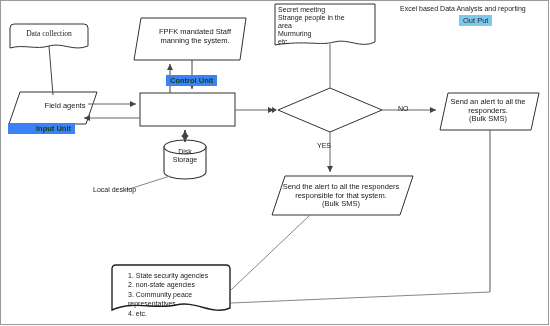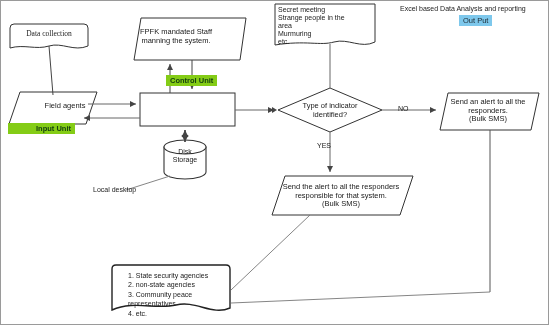--- a/index.html
+++ b/index.html
@@ -37,21 +37,21 @@
     white-space: pre-line;
     text-align: center;
   }
   .lbl.left { text-align: left; }
   .badge {
     position: absolute;
     font-family: "Liberation Sans", sans-serif;
     font-weight: bold;
     font-size: 7.5px;
     color: #14400f;
-    background: #84cc16;
+    background: #3b82f6;
     padding: 1.5px 4px 1.5px 4px;
     white-space: nowrap;
     line-height: 1.1;
   }
   .badge.blue {
     background: #7ec8ec;
     color: #1d2a33;
     font-weight: normal;
   }
   .plain {
@@ -139,35 +139,33 @@
 
     <line x1="490" y1="292" x2="231" y2="303" stroke="#777777" stroke-width="0.9"></line>
 
     <path d="M272,107 L277,110 L272,113 z" fill="#444444"></path>
   </svg>
 
   <div class="lbl" style="left:10px; top:30px; width:78px; font-size:7.5px;font-family:Liberation Serif, serif;">Data collection</div>
 
   <div class="lbl" style="left:26px; top:102px; width:78px; font-size:7.5px;">Field agents</div>
 
-  <div class="lbl" style="left:123px; top:28px; width:106px; font-size:7.5px;">FPFK mandated Staff
+  <div class="lbl" style="left:142px; top:28px; width:106px; font-size:7.5px;">FPFK mandated Staff
 manning the system.</div>
 
 
   <div class="lbl" style="left:164px; top:148px; width:42px; font-size:7px;">Disk
 Storage</div>
 
   <div class="lbl left" style="left:278px; top:6px; width:98px; font-size:7px;">Secret meeting
 Strange people in the
 area
 Murmuring
 etc.</div>
 
-  <div class="lbl" style="left:290px; top:102px; width:80px; font-size:7.5px;">Type of indicator
-identified?</div>
 
   <div class="lbl" style="left:442px; top:98px; width:92px; font-size:7.5px;">Send an alert to all the
 responders.
 (Bulk SMS)</div>
 
   <div class="lbl" style="left:276px; top:183px; width:130px; font-size:7.5px;">Send the alert to all the responders
 responsible for that system.
 (Bulk SMS)</div>
 
   <div class="list" style="left:128px; top:271px; width:104px;">1. State security agencies

